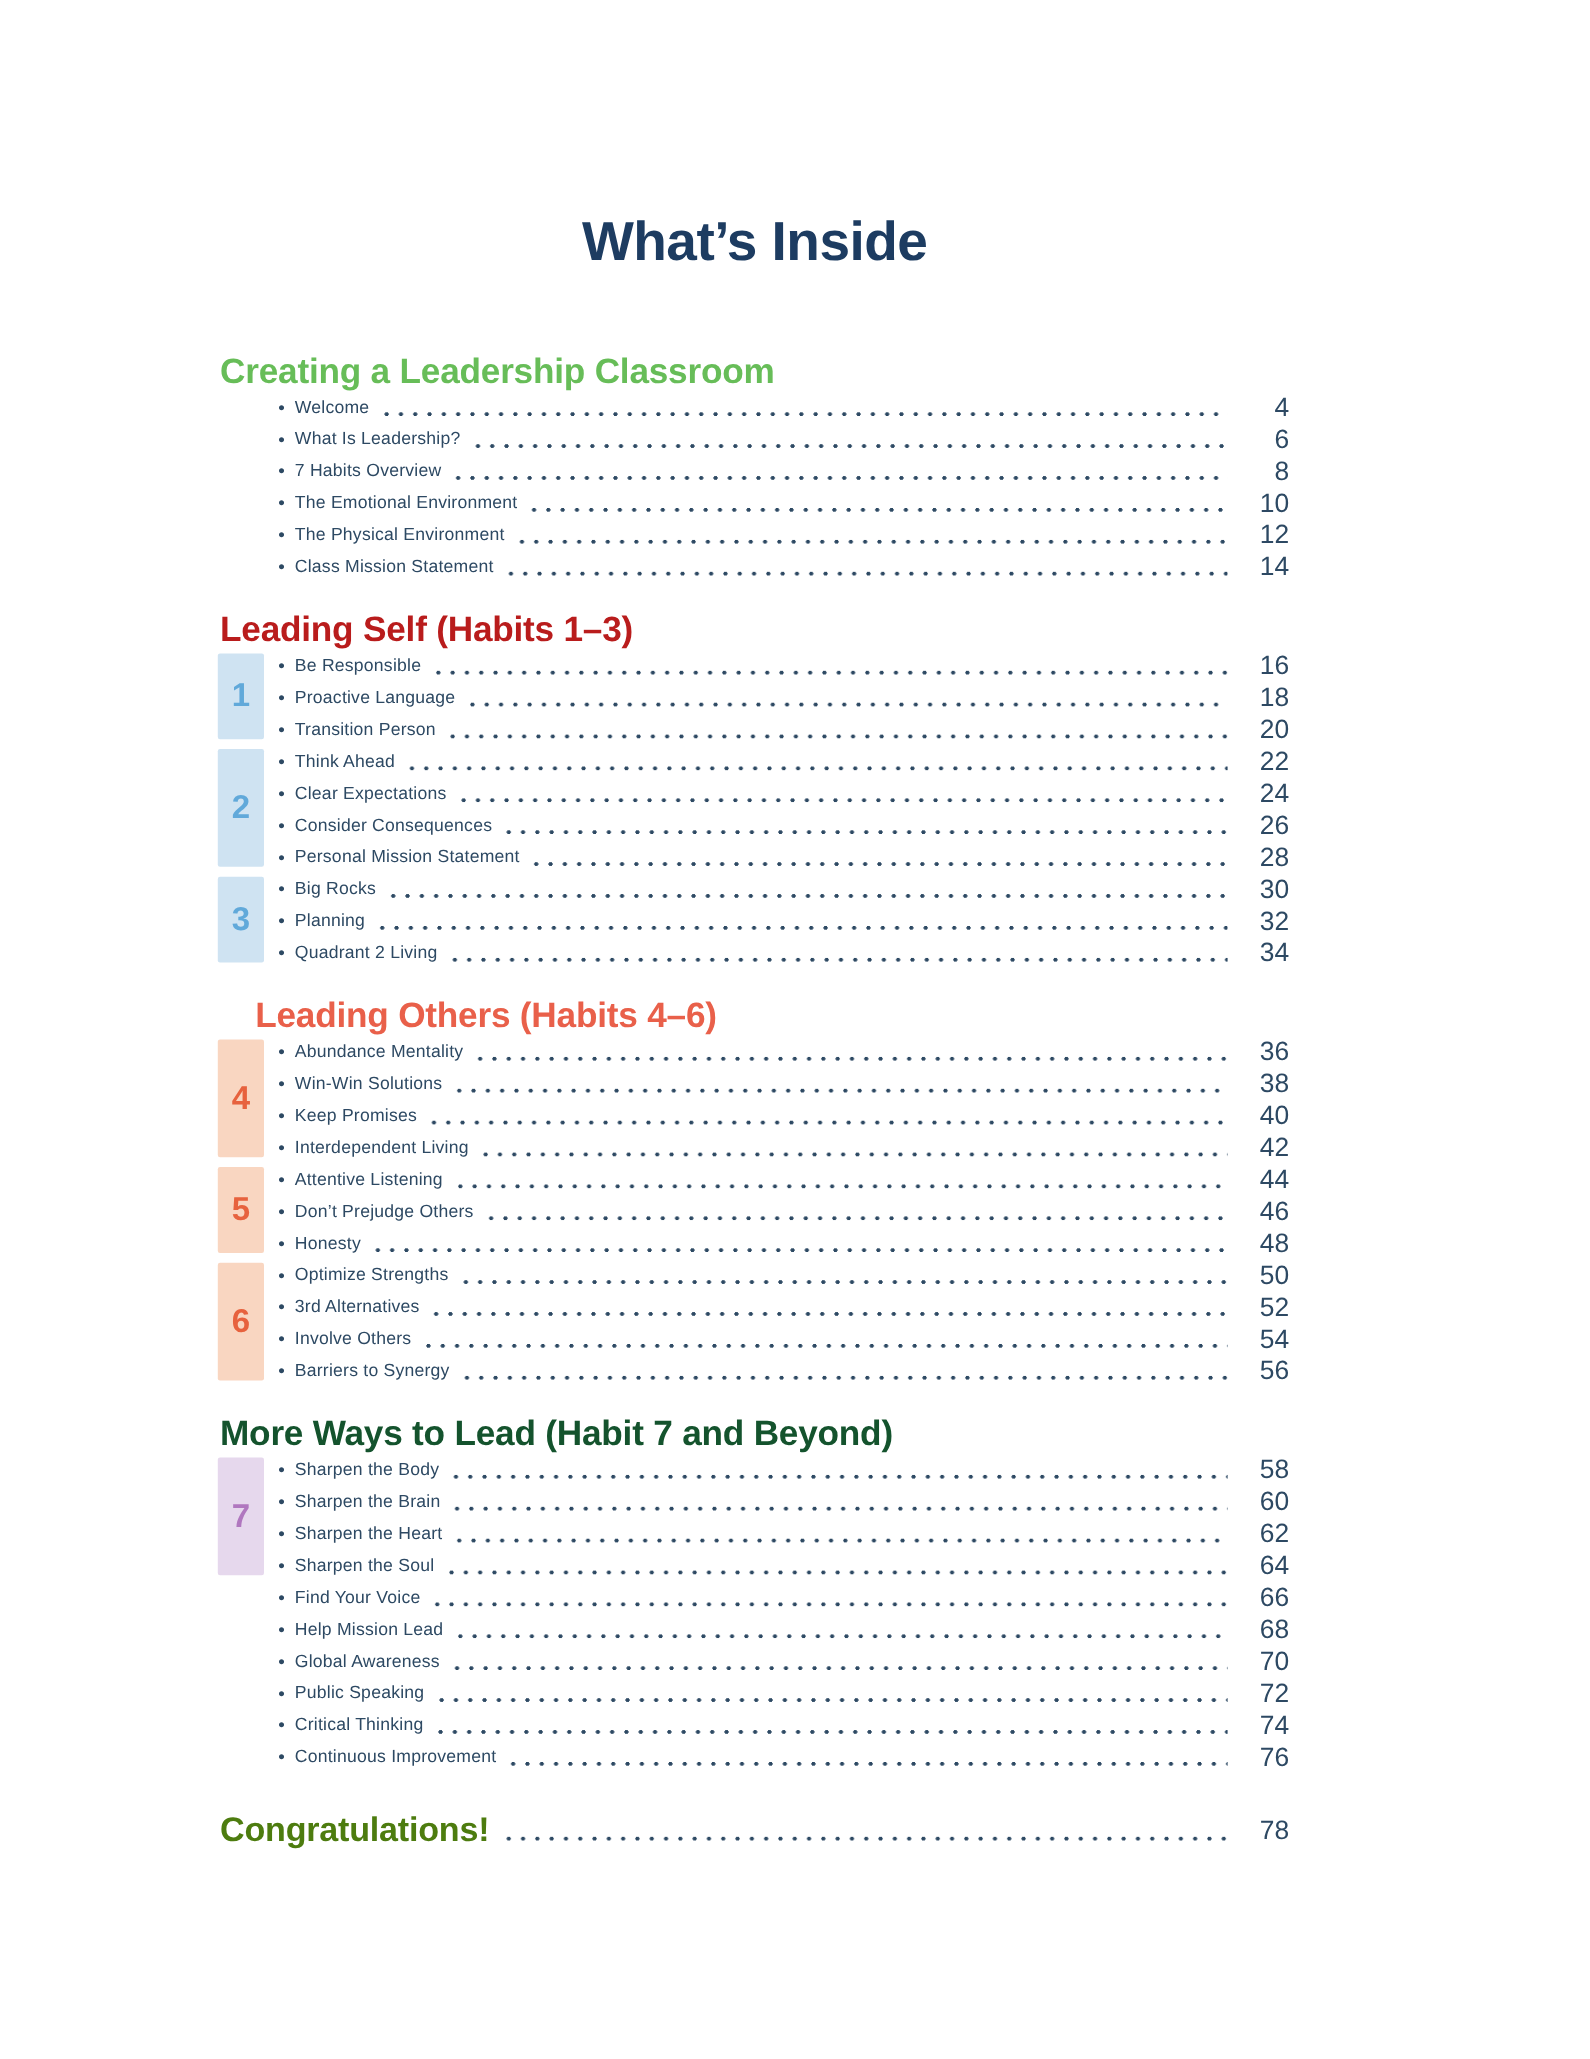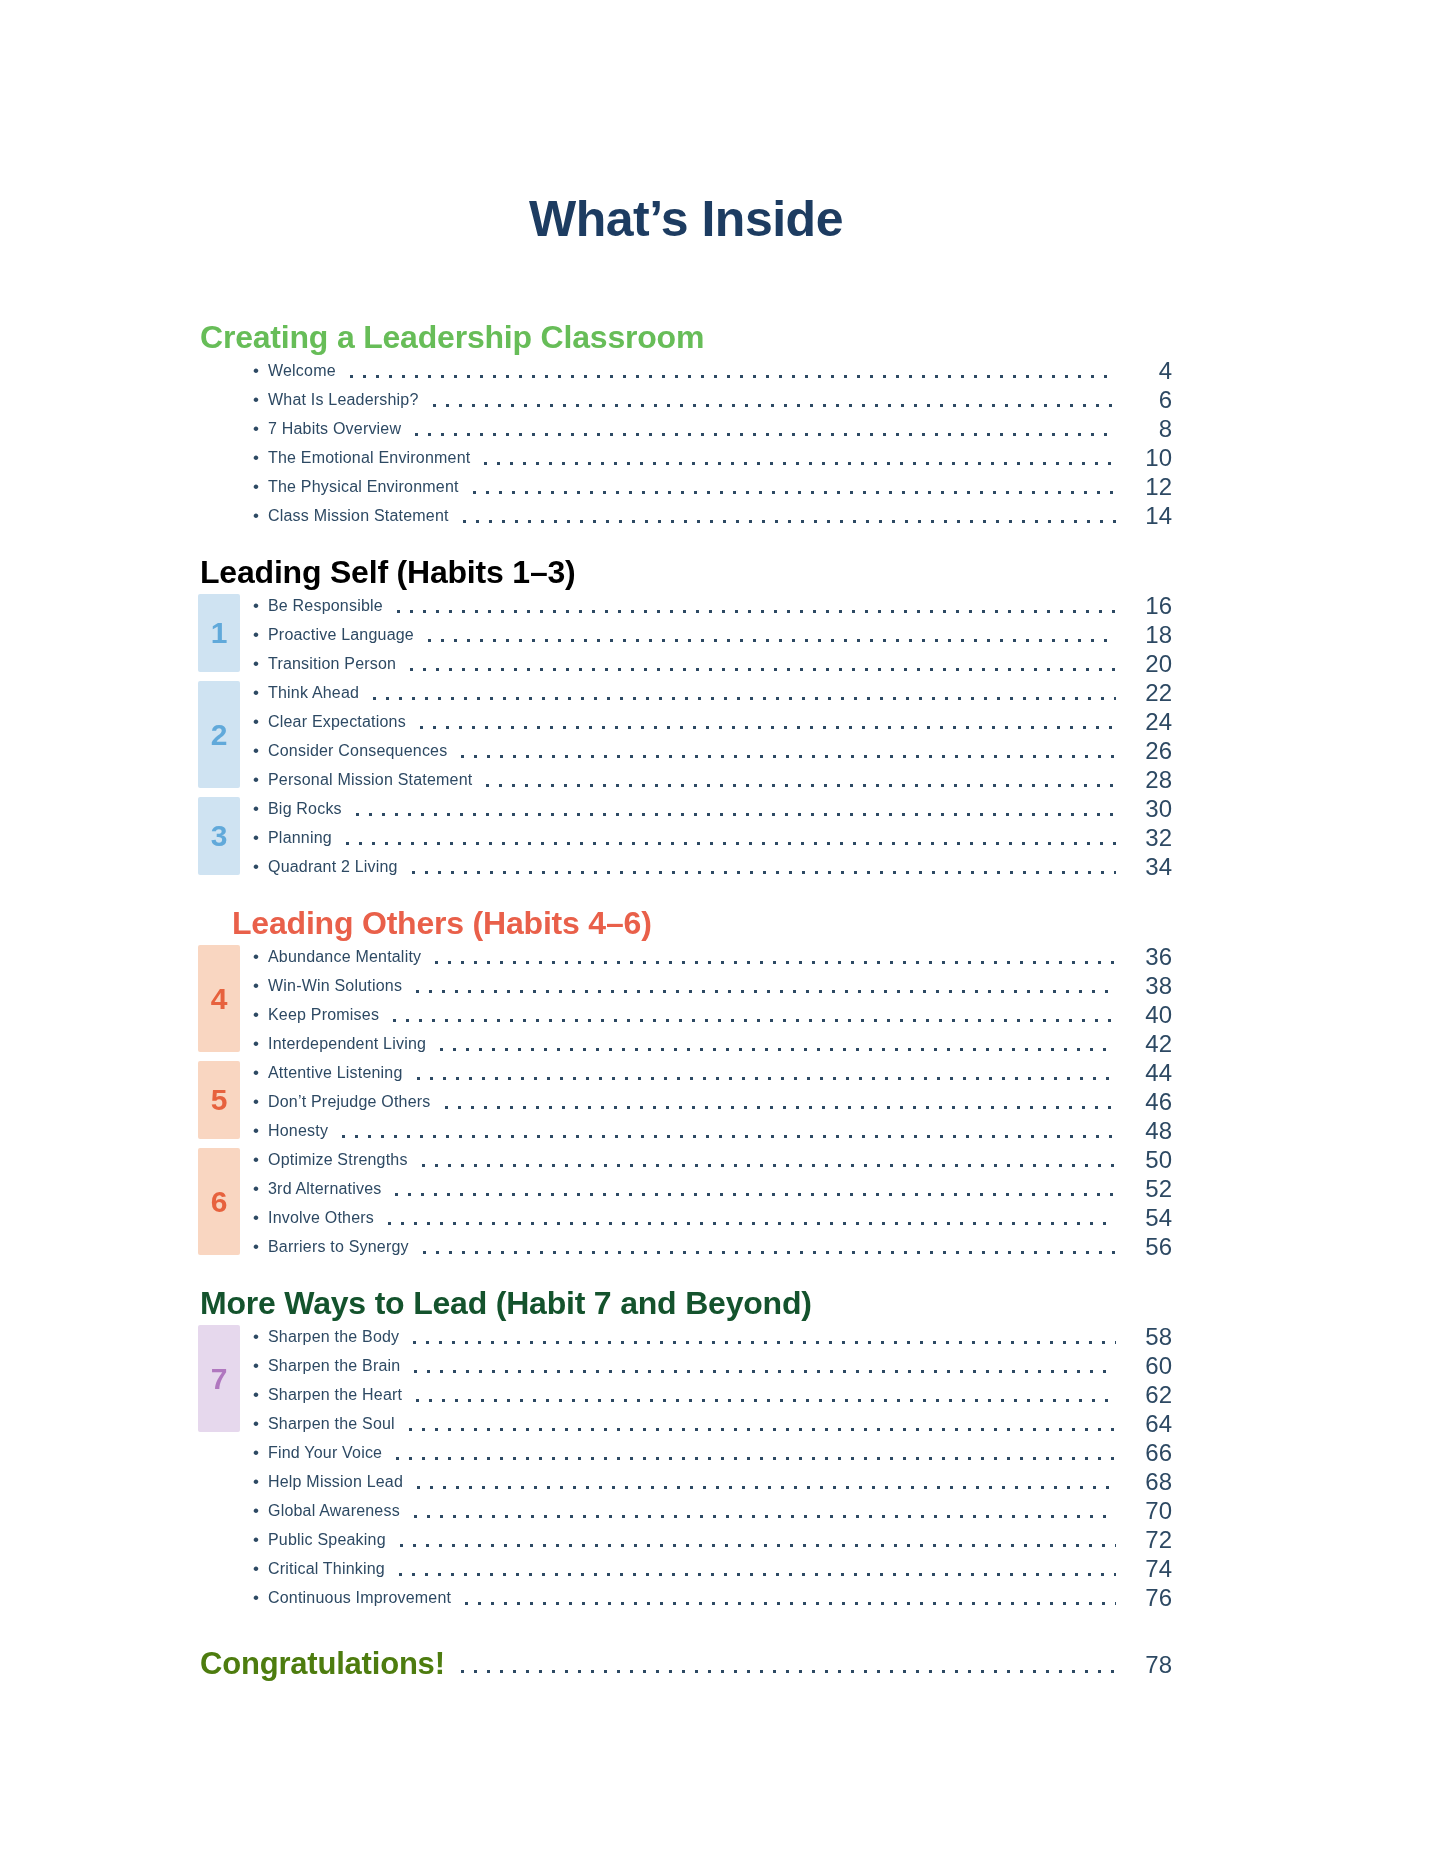--- a/index.html
+++ b/index.html
@@ -151,21 +151,21 @@
               <div class="row">
                 <span class="bullet">•</span>
                 <span class="label">Class Mission Statement</span>
                 <span class="leader"></span>
                 <span class="pagenum">14</span>
               </div>
             </div>
           </div>
         </section>
         <section class="toc-section">
-          <h2 class="sec-title" style="color: #000000;">Leading Self (Habits 1–3)</h2>
+          <h2 class="sec-title" style="color: #b91c1c;">Leading Self (Habits 1–3)</h2>
           <div class="sec-body">
             <div class="habit-badge" style="top: 3px; height: 78px; background: rgb(207, 227, 242);">
               <span style="color: rgb(97, 169, 218);">1</span>
             </div>
             <div class="habit-badge" style="top: 90px; height: 107px; background: rgb(207, 227, 242);">
               <span style="color: rgb(97, 169, 218);">2</span>
             </div>
             <div class="habit-badge" style="top: 206px; height: 78px; background: rgb(207, 227, 242);">
               <span style="color: rgb(97, 169, 218);">3</span>
             </div>

